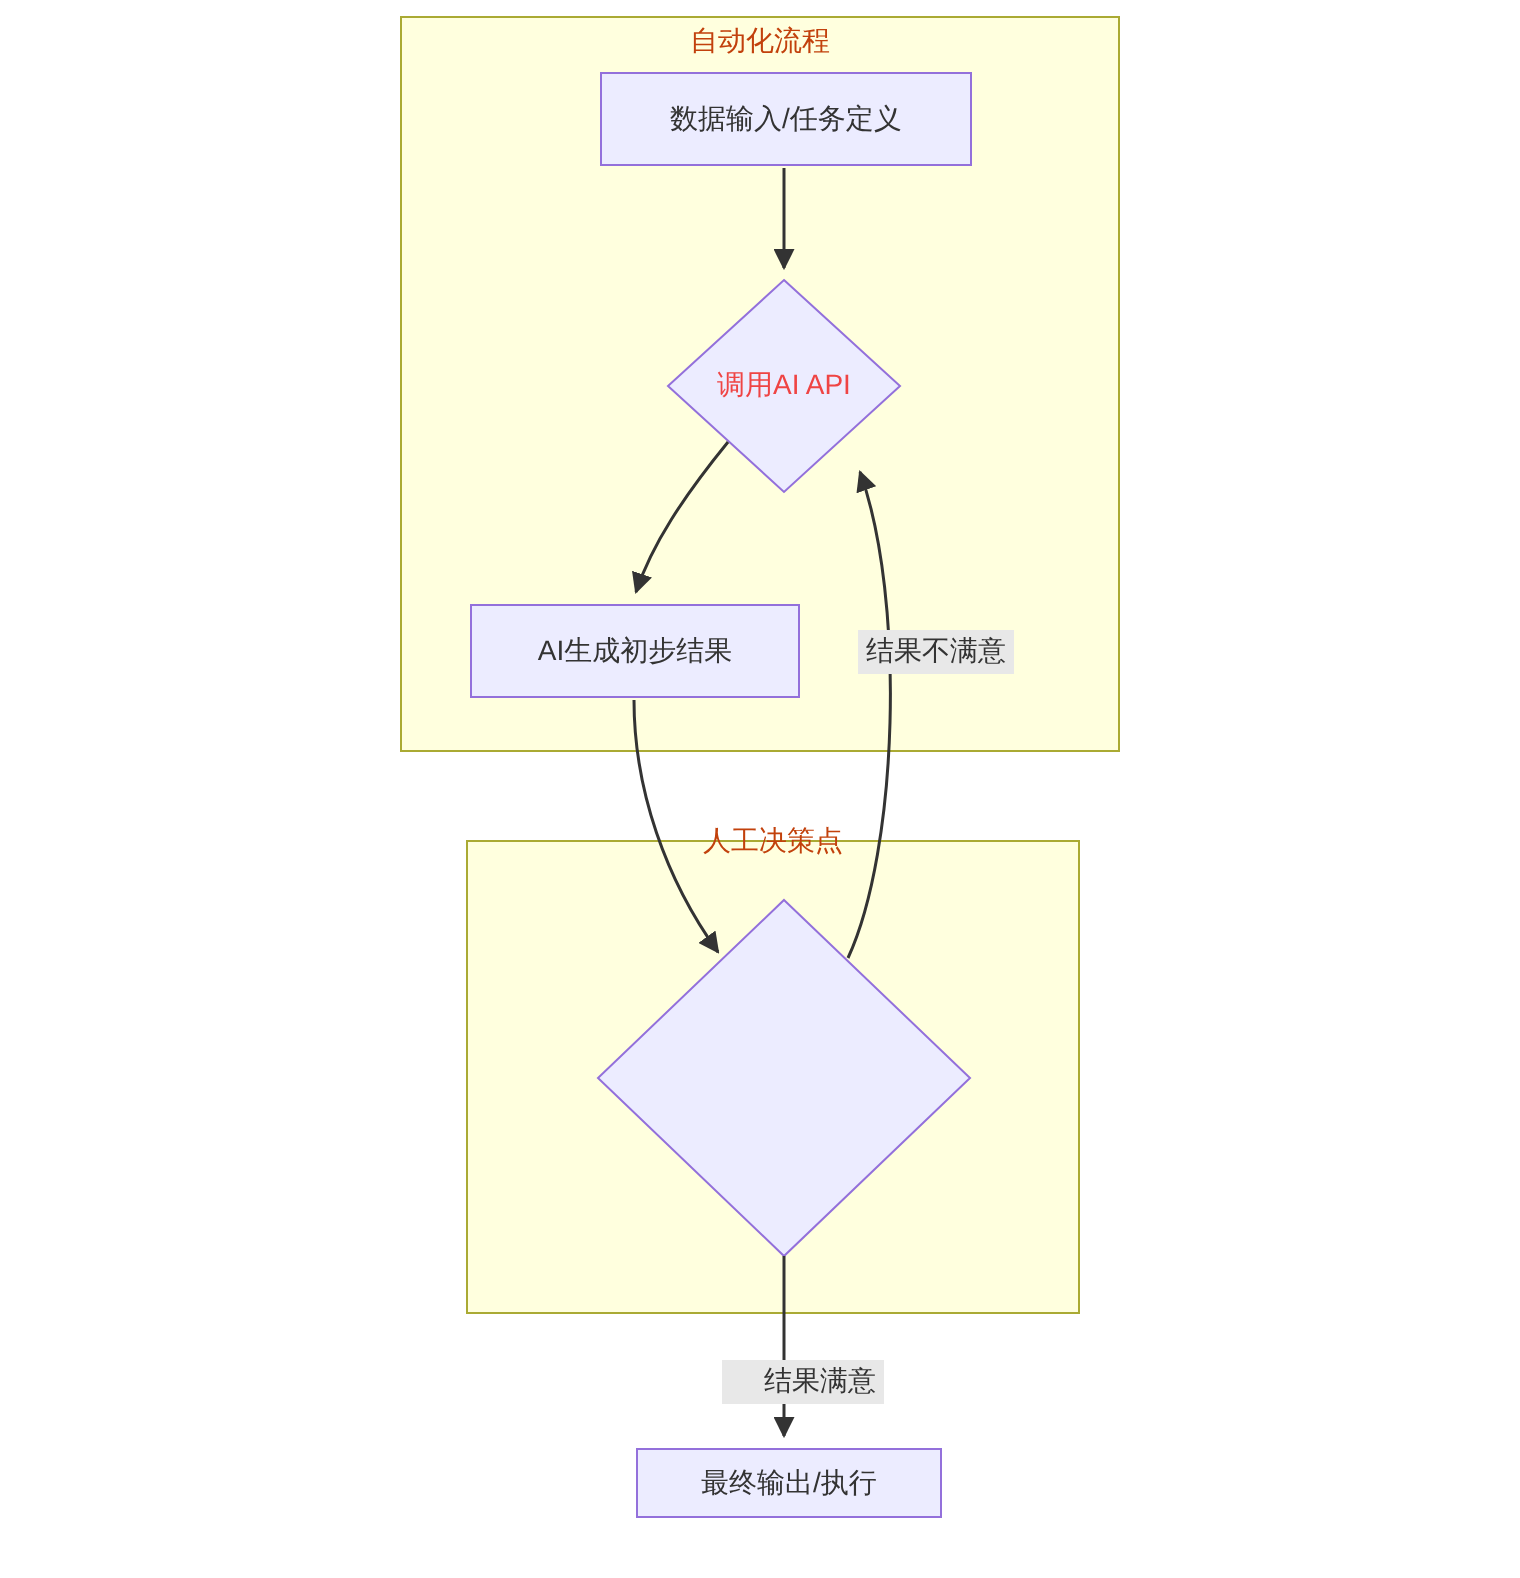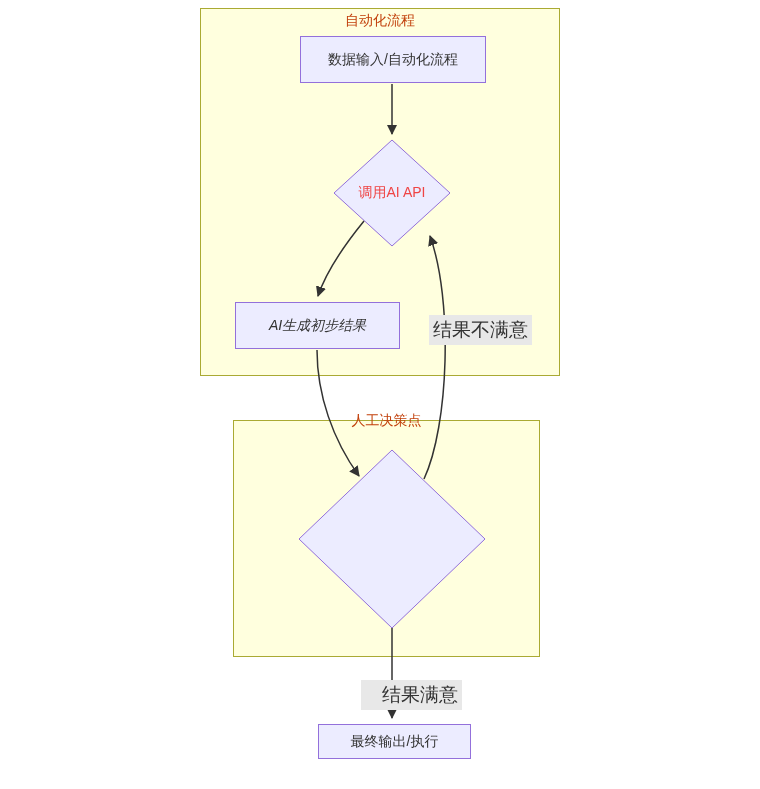--- a/index.html
+++ b/index.html
@@ -58,21 +58,21 @@
     font-size: 14px;
     color: #ef4444;
     z-index: 3;
     white-space: nowrap;
     pointer-events: none;
   }
   .edge-label {
     position: absolute;
     background: #e8e8e8;
     color: #333333;
-    font-size: 19px;
+    font-size: 14px;
     padding: 2px 4px;
     z-index: 4;
     white-space: nowrap;
   }
   .diamond {
     fill: #ECECFF;
     stroke: #9370DB;
     stroke-width: 1px;
   }
   .edge-path {
@@ -103,24 +103,24 @@
     <polygon class="diamond" points="392,450 485,539 392,628 299,539"></polygon>
 
     <path class="edge-path" d="M392,84 L392,134" marker-end="url(#arrowhead)"></path>
     <path class="edge-path" d="M364,221 C342,248 326,272 318,296" marker-end="url(#arrowhead)"></path>
     <path class="edge-path" d="M317,350 C317,395 333,440 359,476" marker-end="url(#arrowhead)"></path>
     <path class="edge-path" d="M424,479 C449,425 453,300 430,236" marker-end="url(#arrowhead)"></path>
     <path class="edge-path" d="M392,628 L392,718" marker-end="url(#arrowhead)"></path>
   </svg>
 
   <div class="node" style="left:300px; top:36px; width:186px; height:47px;">
-    <span>数据输入/自动化流程</span>
+    <span>数据输入/任务定义</span>
   </div>
 
-  <div class="node" style="left:235px; top:302px; width:165px; height:47px;font-style:italic;">
+  <div class="node" style="left:235px; top:302px; width:165px; height:47px;">
     <span>AI生成初步结果</span>
   </div>
 
   <div class="node" style="left:318px; top:724px; width:153px; height:35px;">
     <span>最终输出/执行</span>
   </div>
 
   <div class="diamond-label" style="left:334px; top:140px; width:116px; height:106px;">调用AI API</div>
 
 

